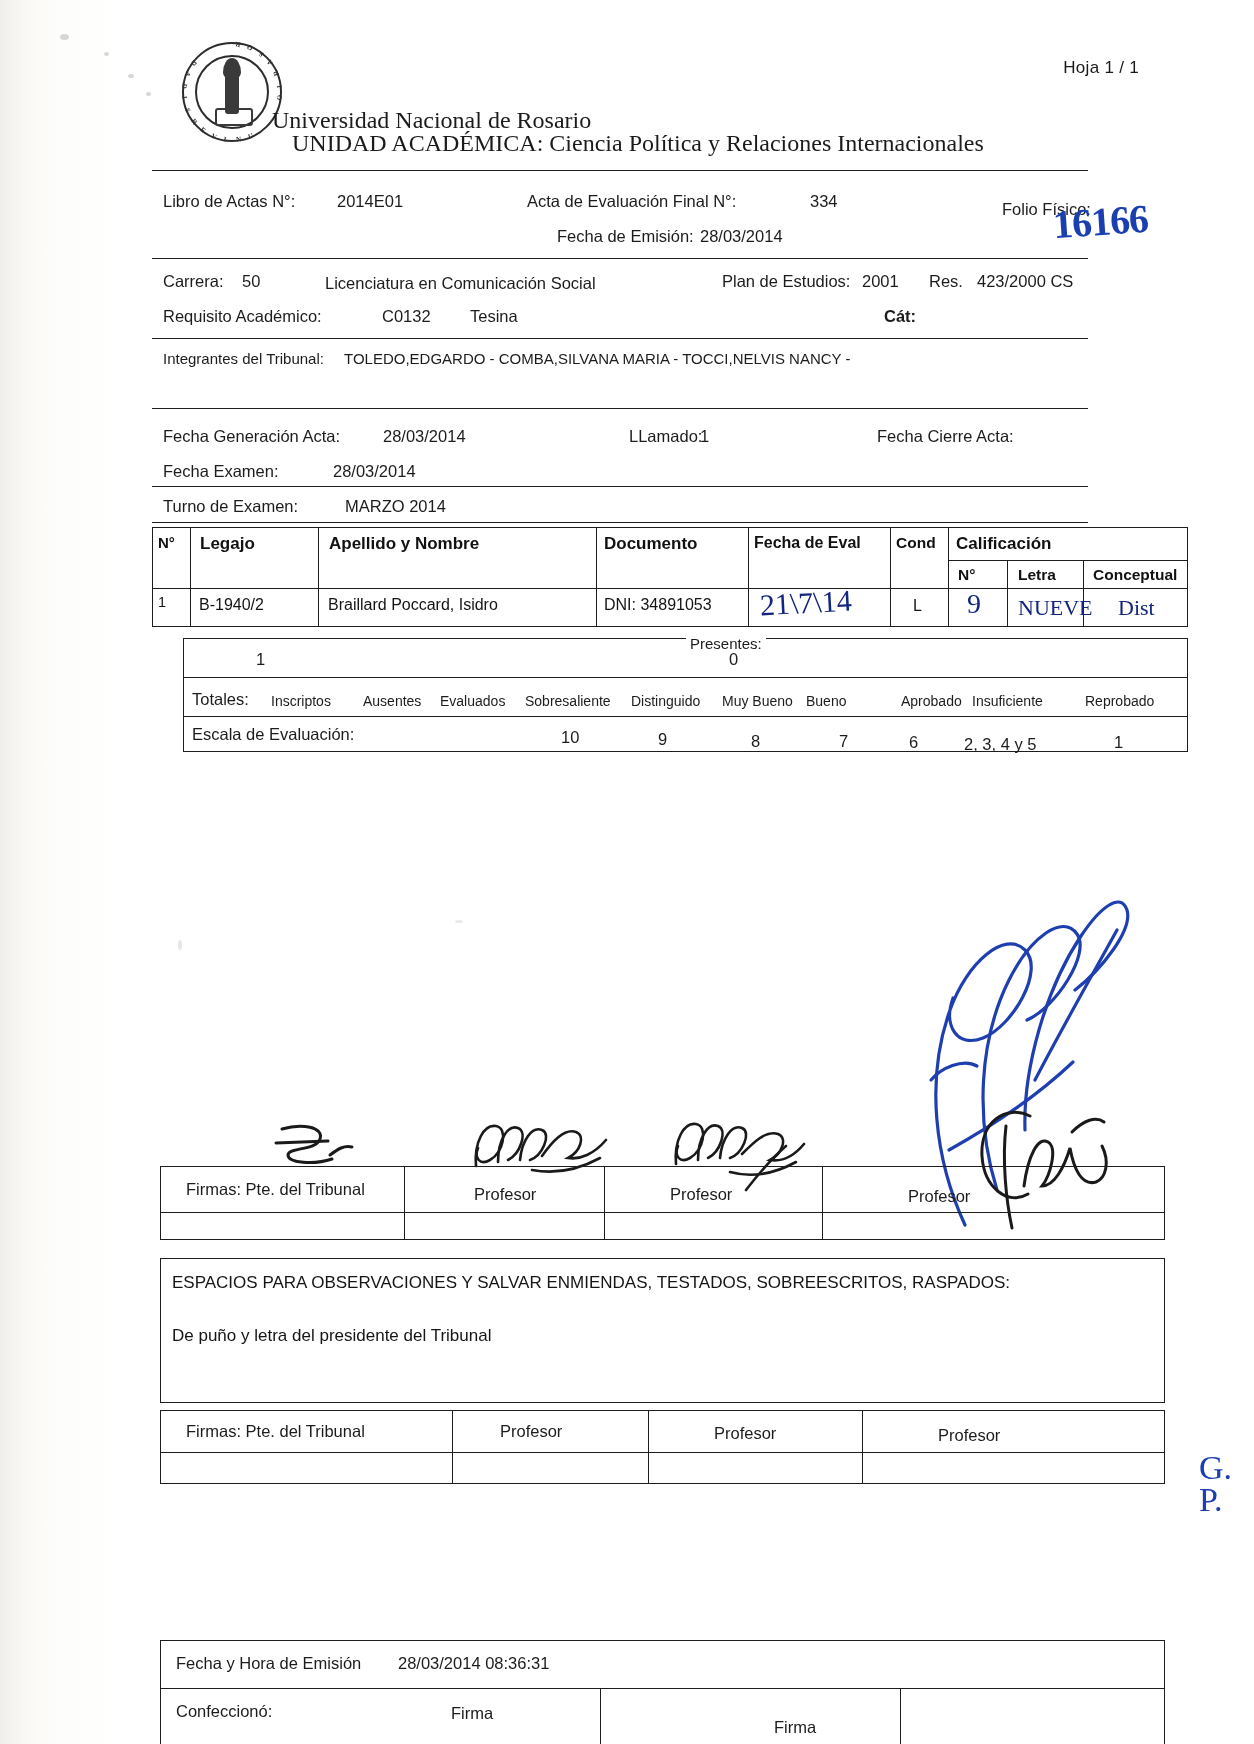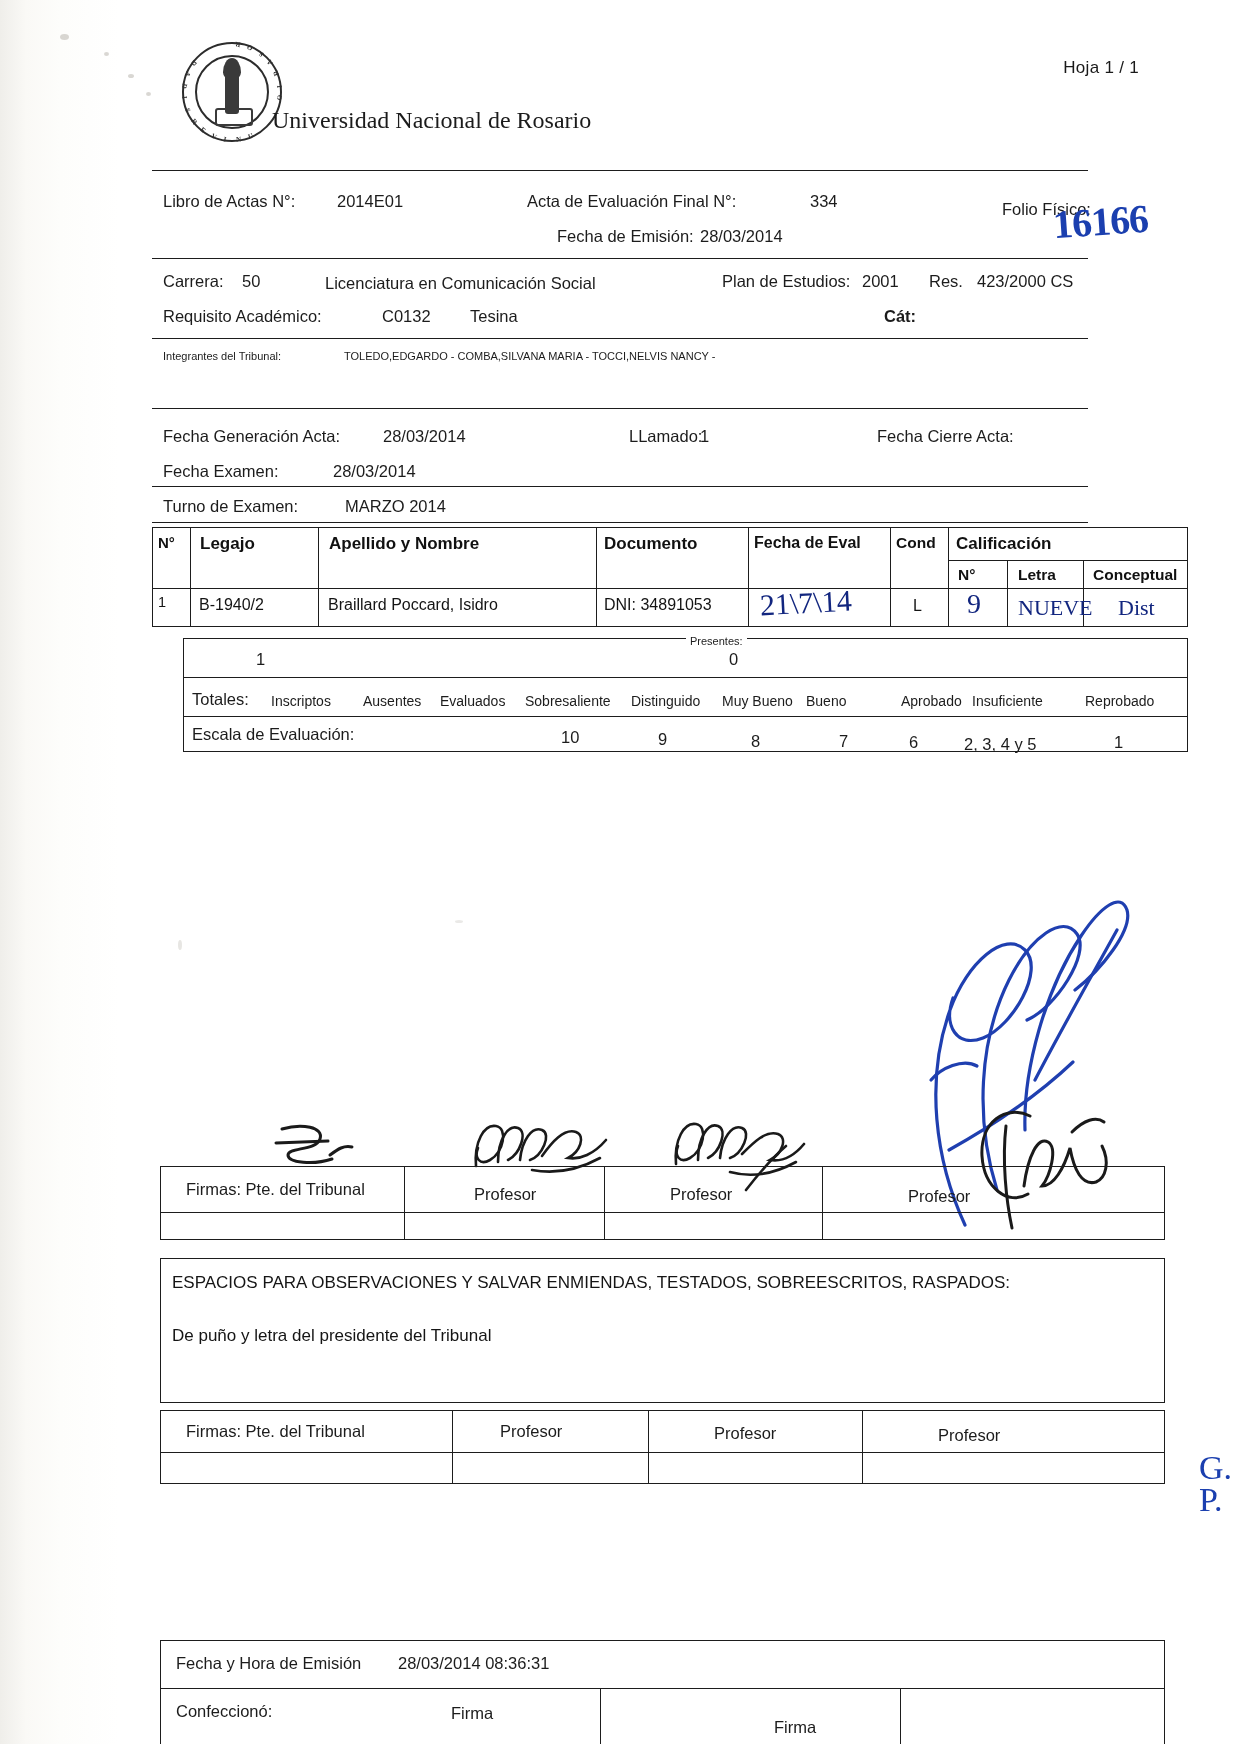--- a/index.html
+++ b/index.html
@@ -127,21 +127,21 @@
   }
 
   
   .rule {
     position: absolute;
     height: 0;
     border-top: 1.6px solid #1d1d1d;
   }
 
   .lbl { position: absolute; font-size: 16.5px; color: #1c1c1c; white-space: nowrap; }
-  .lbl.sm { font-size: 11px; }
+  .lbl.sm { font-size: 15px; }
   .lbl.b { font-weight: bold; }
 
   .folio-hand {
     position: absolute;
     right: 106px;
     top: 198px;
     font-family: "Liberation Serif", serif;
     font-size: 40px;
     color: #1b3faf;
     transform: rotate(-4deg);
@@ -243,20 +243,24 @@
         <span style="transform:rotate(115deg) translate(-44px,0) rotate(90deg)">O</span>
         <span style="transform:rotate(130deg) translate(-44px,0) rotate(90deg)">S</span>
         <span style="transform:rotate(145deg) translate(-44px,0) rotate(90deg)">A</span>
         <span style="transform:rotate(160deg) translate(-44px,0) rotate(90deg)">R</span>
         <span style="transform:rotate(175deg) translate(-44px,0) rotate(90deg)">I</span>
         <span style="transform:rotate(190deg) translate(-44px,0) rotate(90deg)">O</span>
       </div>
     </div>
 
     <div class="univ">Universidad Nacional de Rosario</div>
+    <div class="unidad">
+      <span>UNIDAD ACADÉMICA:</span>
+      <span>Ciencia Política y Relaciones Internacionales</span>
+    </div>
 
     <div class="rule" style="left:152px; top:170px; width:936px;"></div>
 
     <div class="lbl" style="left:163px; top:192px;">Libro de Actas N°:</div>
     <div class="lbl" style="left:337px; top:192px;">2014E01</div>
 
     <div class="lbl" style="left:527px; top:192px;">Acta de Evaluación Final N°:</div>
     <div class="lbl" style="left:810px; top:192px;">334</div>
 
     <div class="lbl" style="left:557px; top:227px;">Fecha de Emisión:</div>

